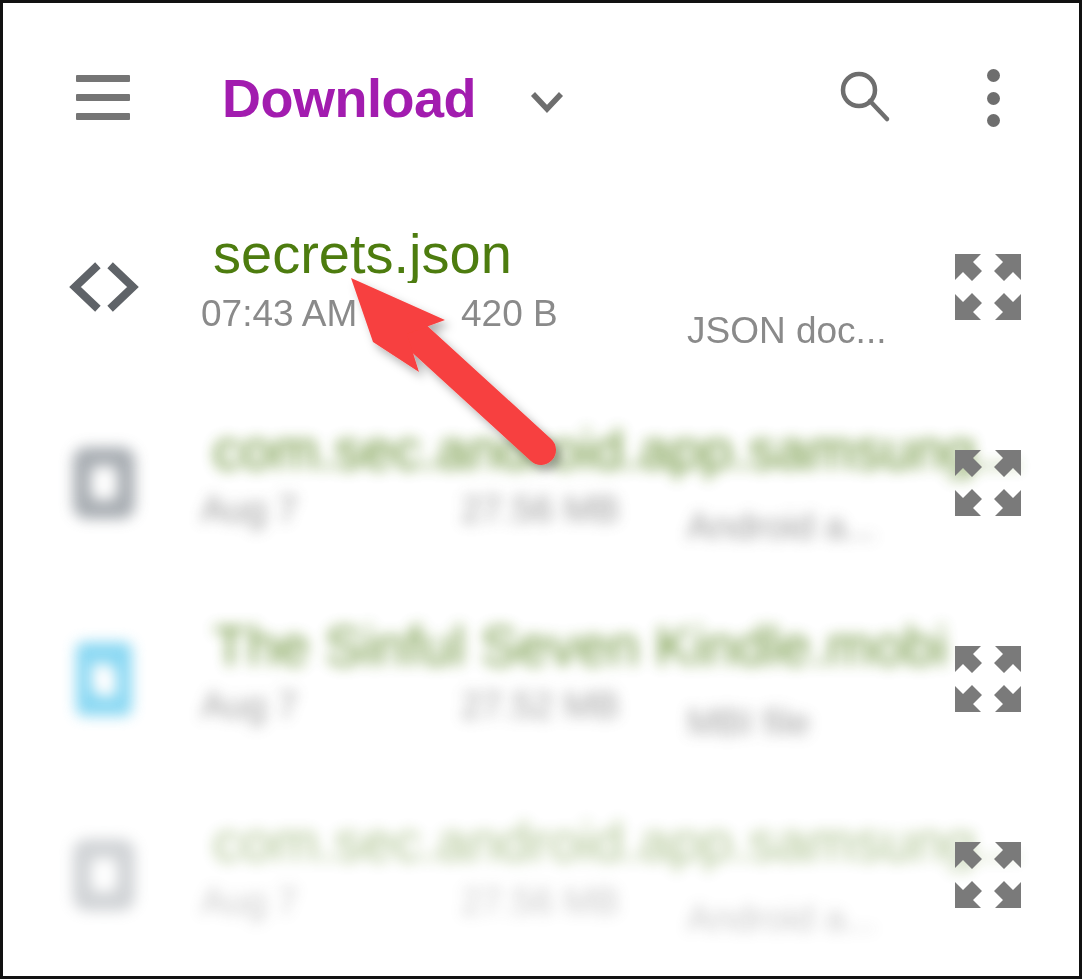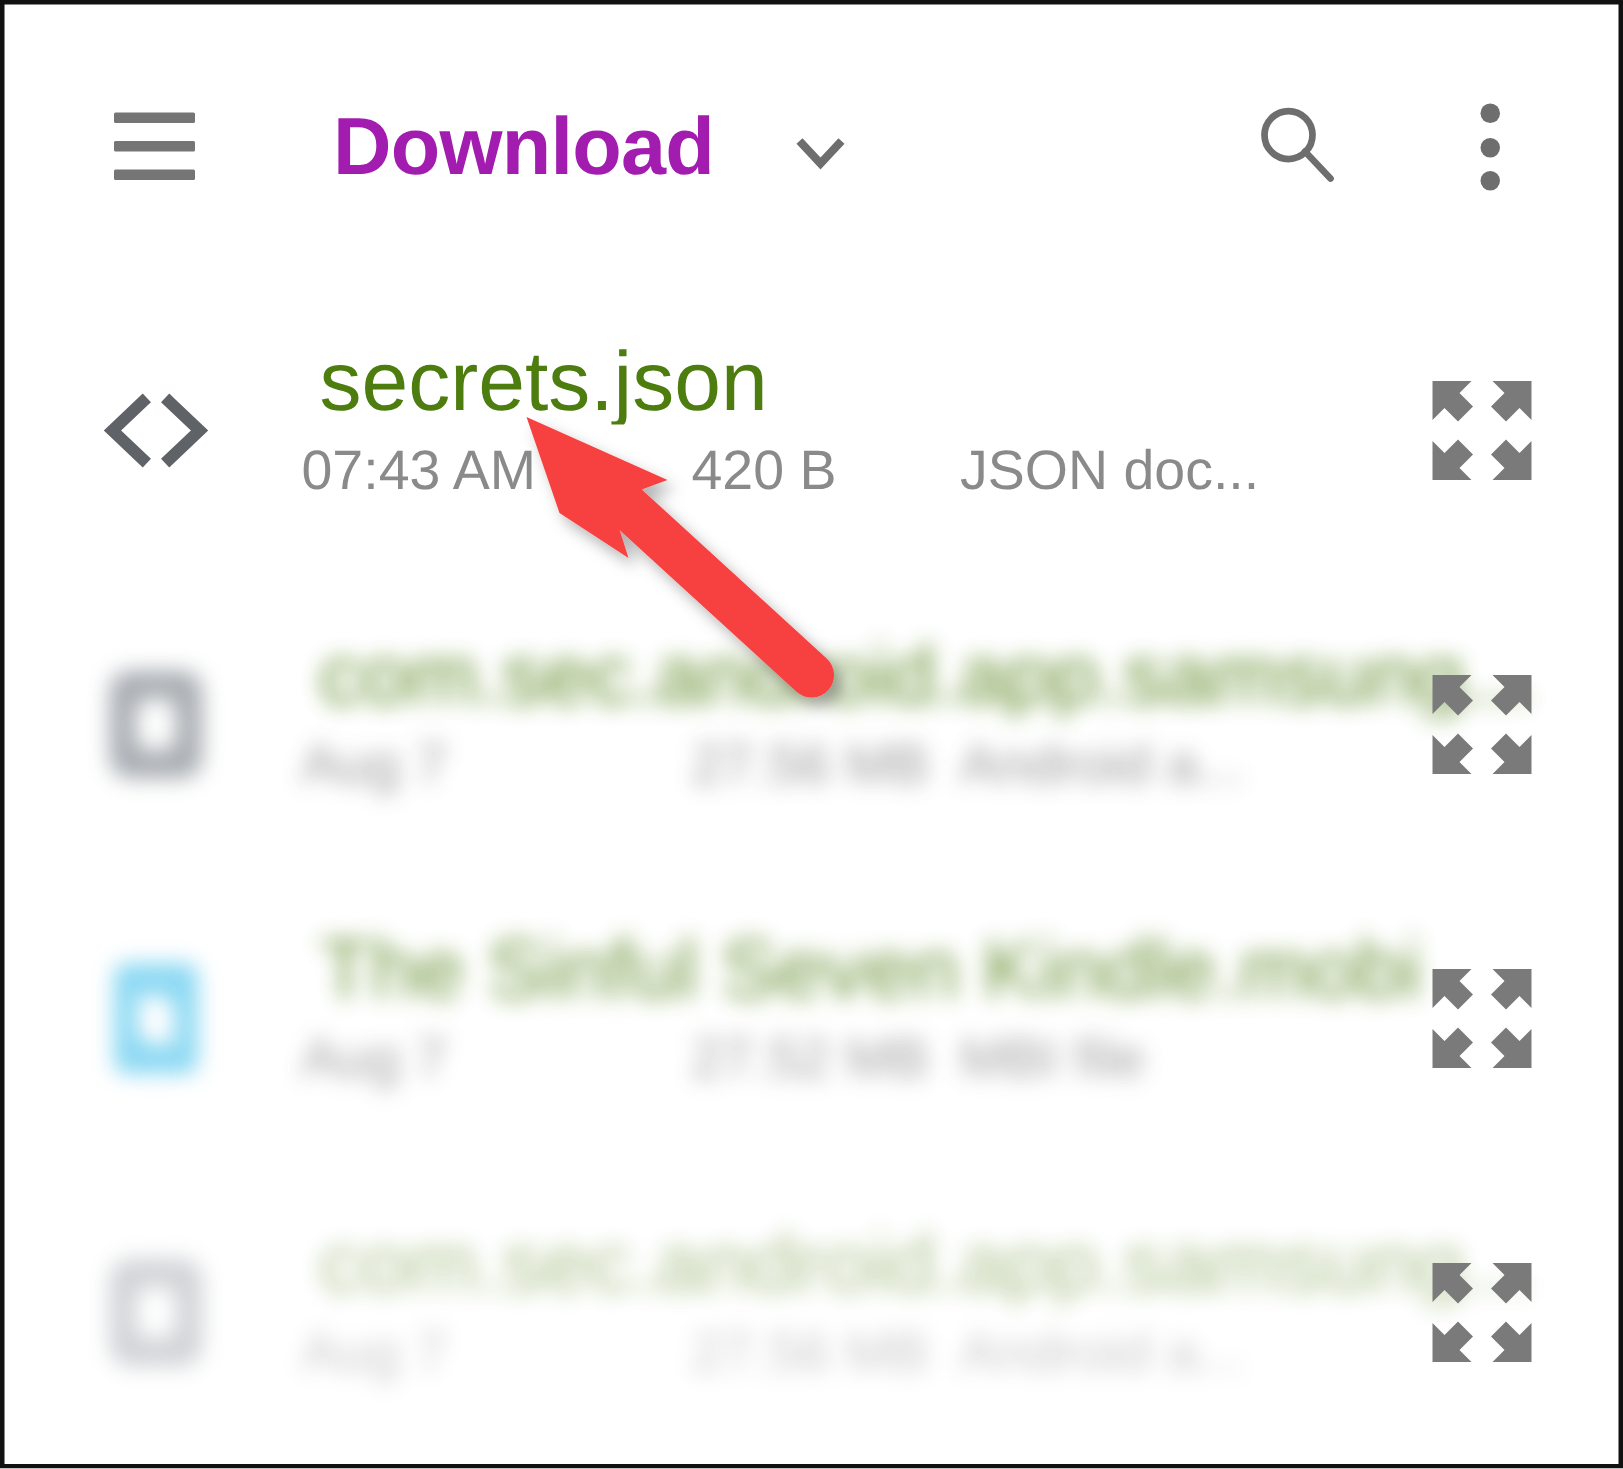--- a/index.html
+++ b/index.html
@@ -204,21 +204,21 @@
     left: 0;
     top: 74px;
     height: 46px;
     white-space: nowrap;
     color: #8a8a8a;
     font-size: 37px;
     line-height: 46px;
   }
   .meta-date   { position: absolute; left: 0px; }
   .meta-size   { position: absolute; left: 260px; text-align: right; }
-  .meta-kind   { position: absolute; left: 439px; }
+  .meta-kind   { position: absolute; left: 486px; margin-top: 17px; }
 
   .expand-btn {
     position: absolute;
     right: 54px;
     top: 50%;
     transform: translateY(-50%);
     width: 74px;
     height: 74px;
     cursor: pointer;
   }

